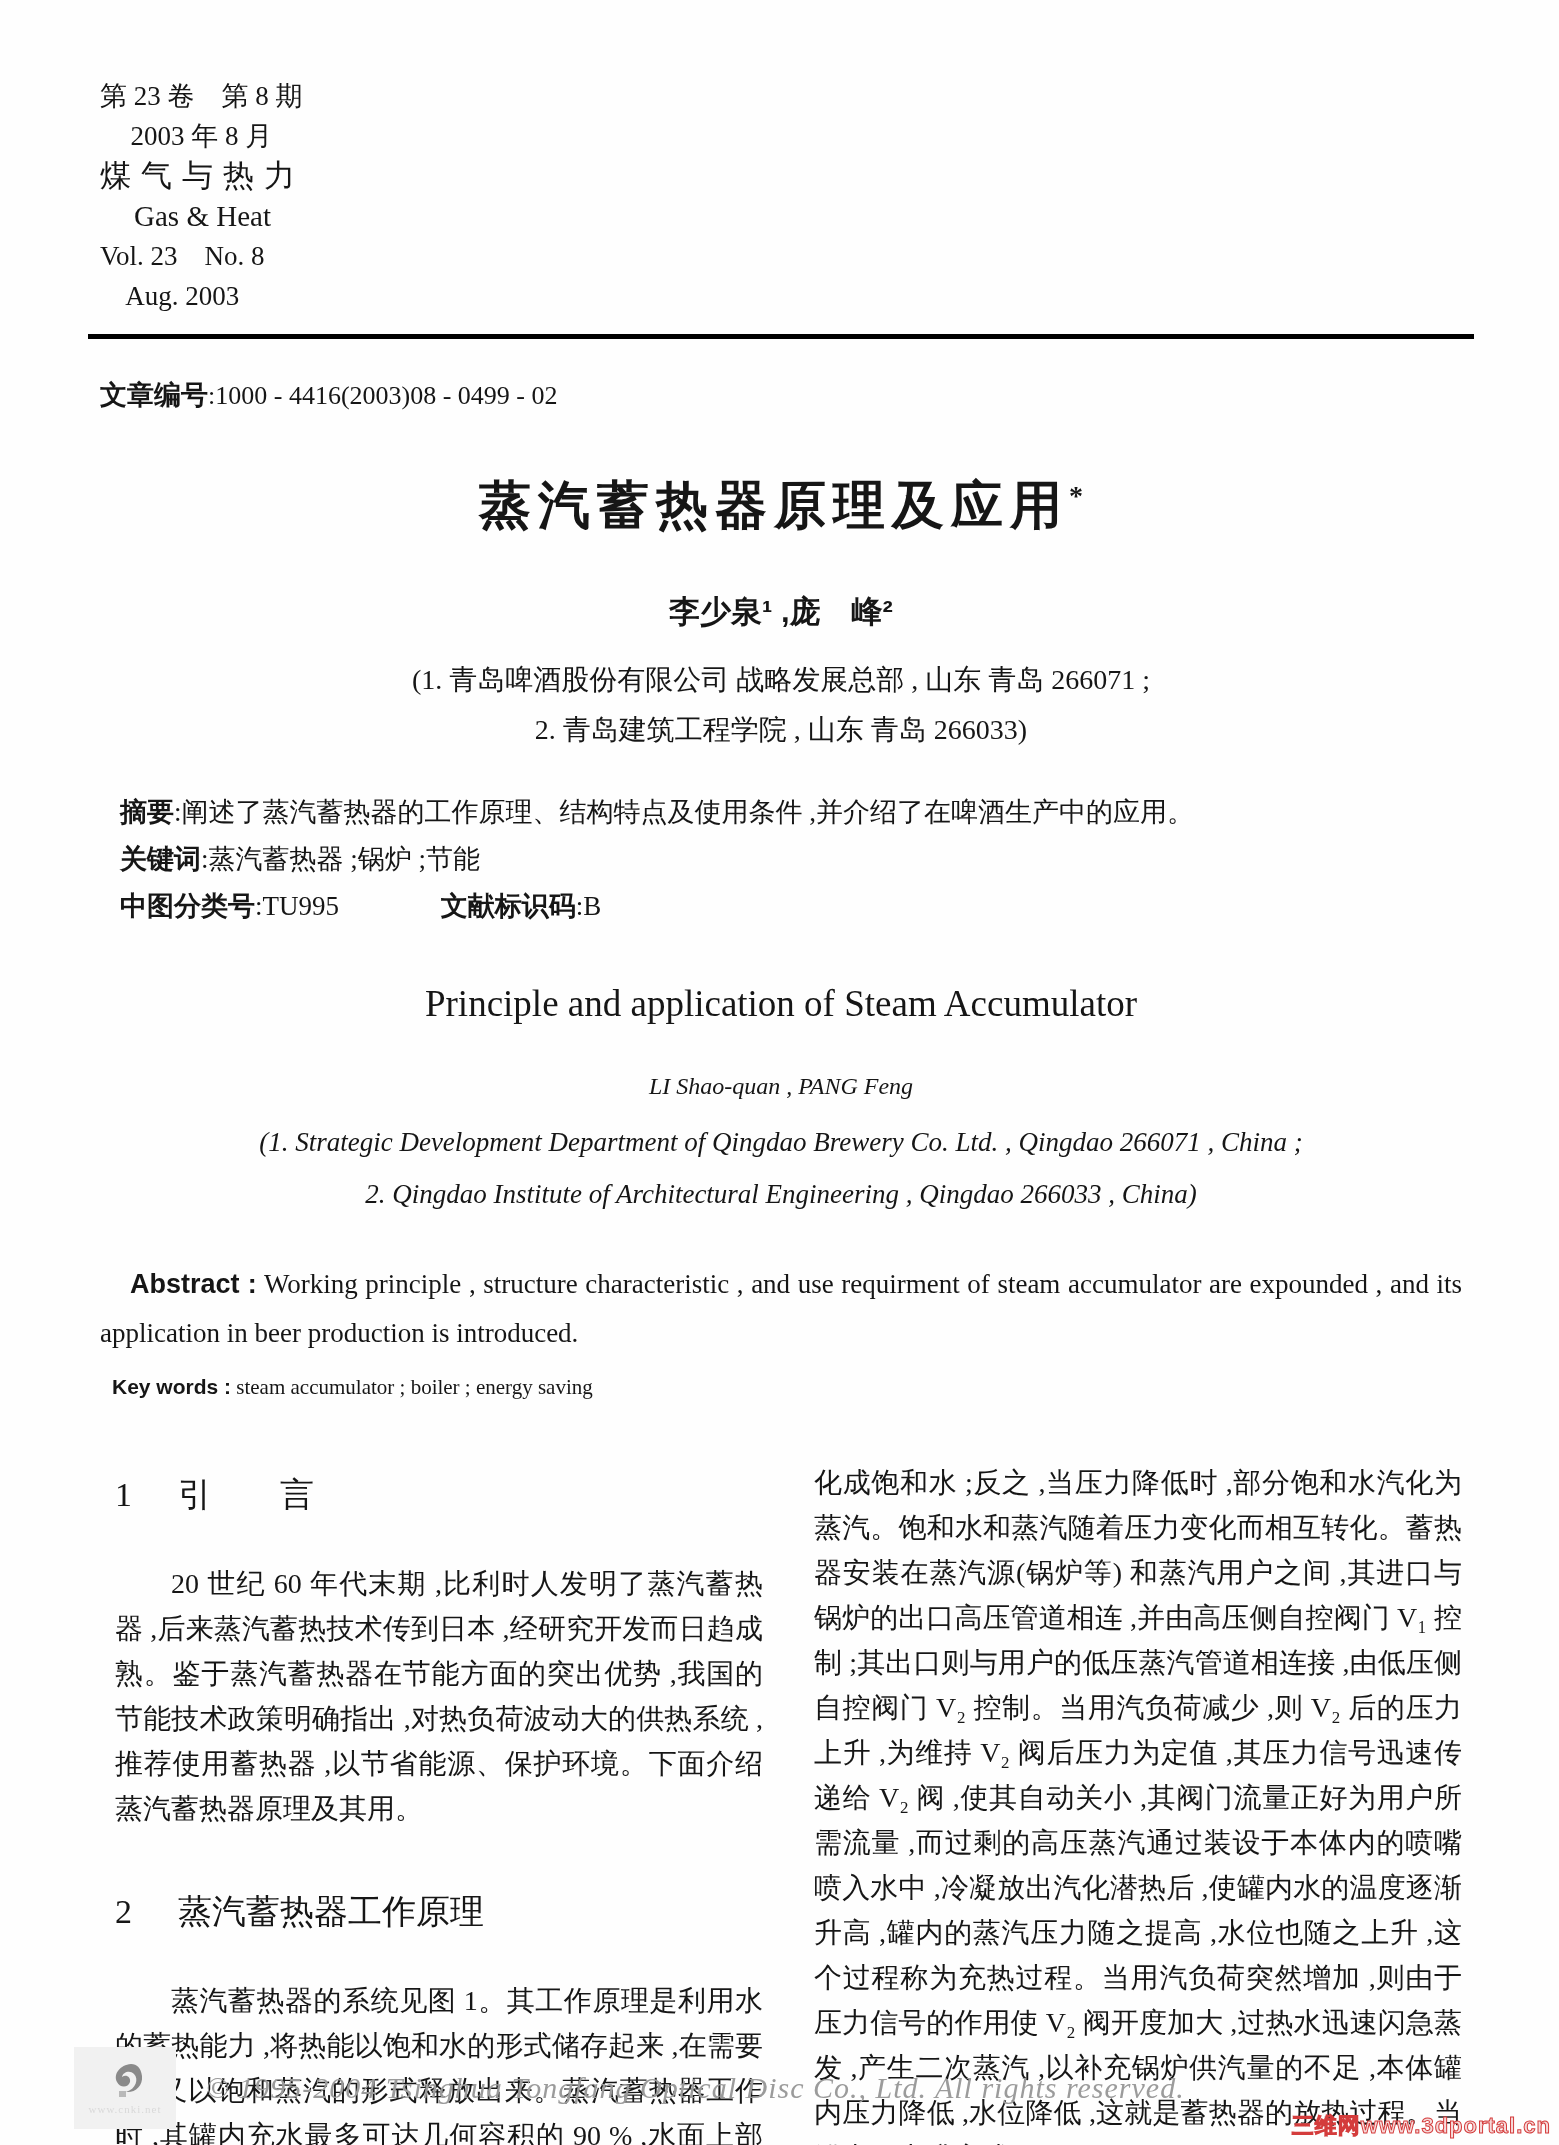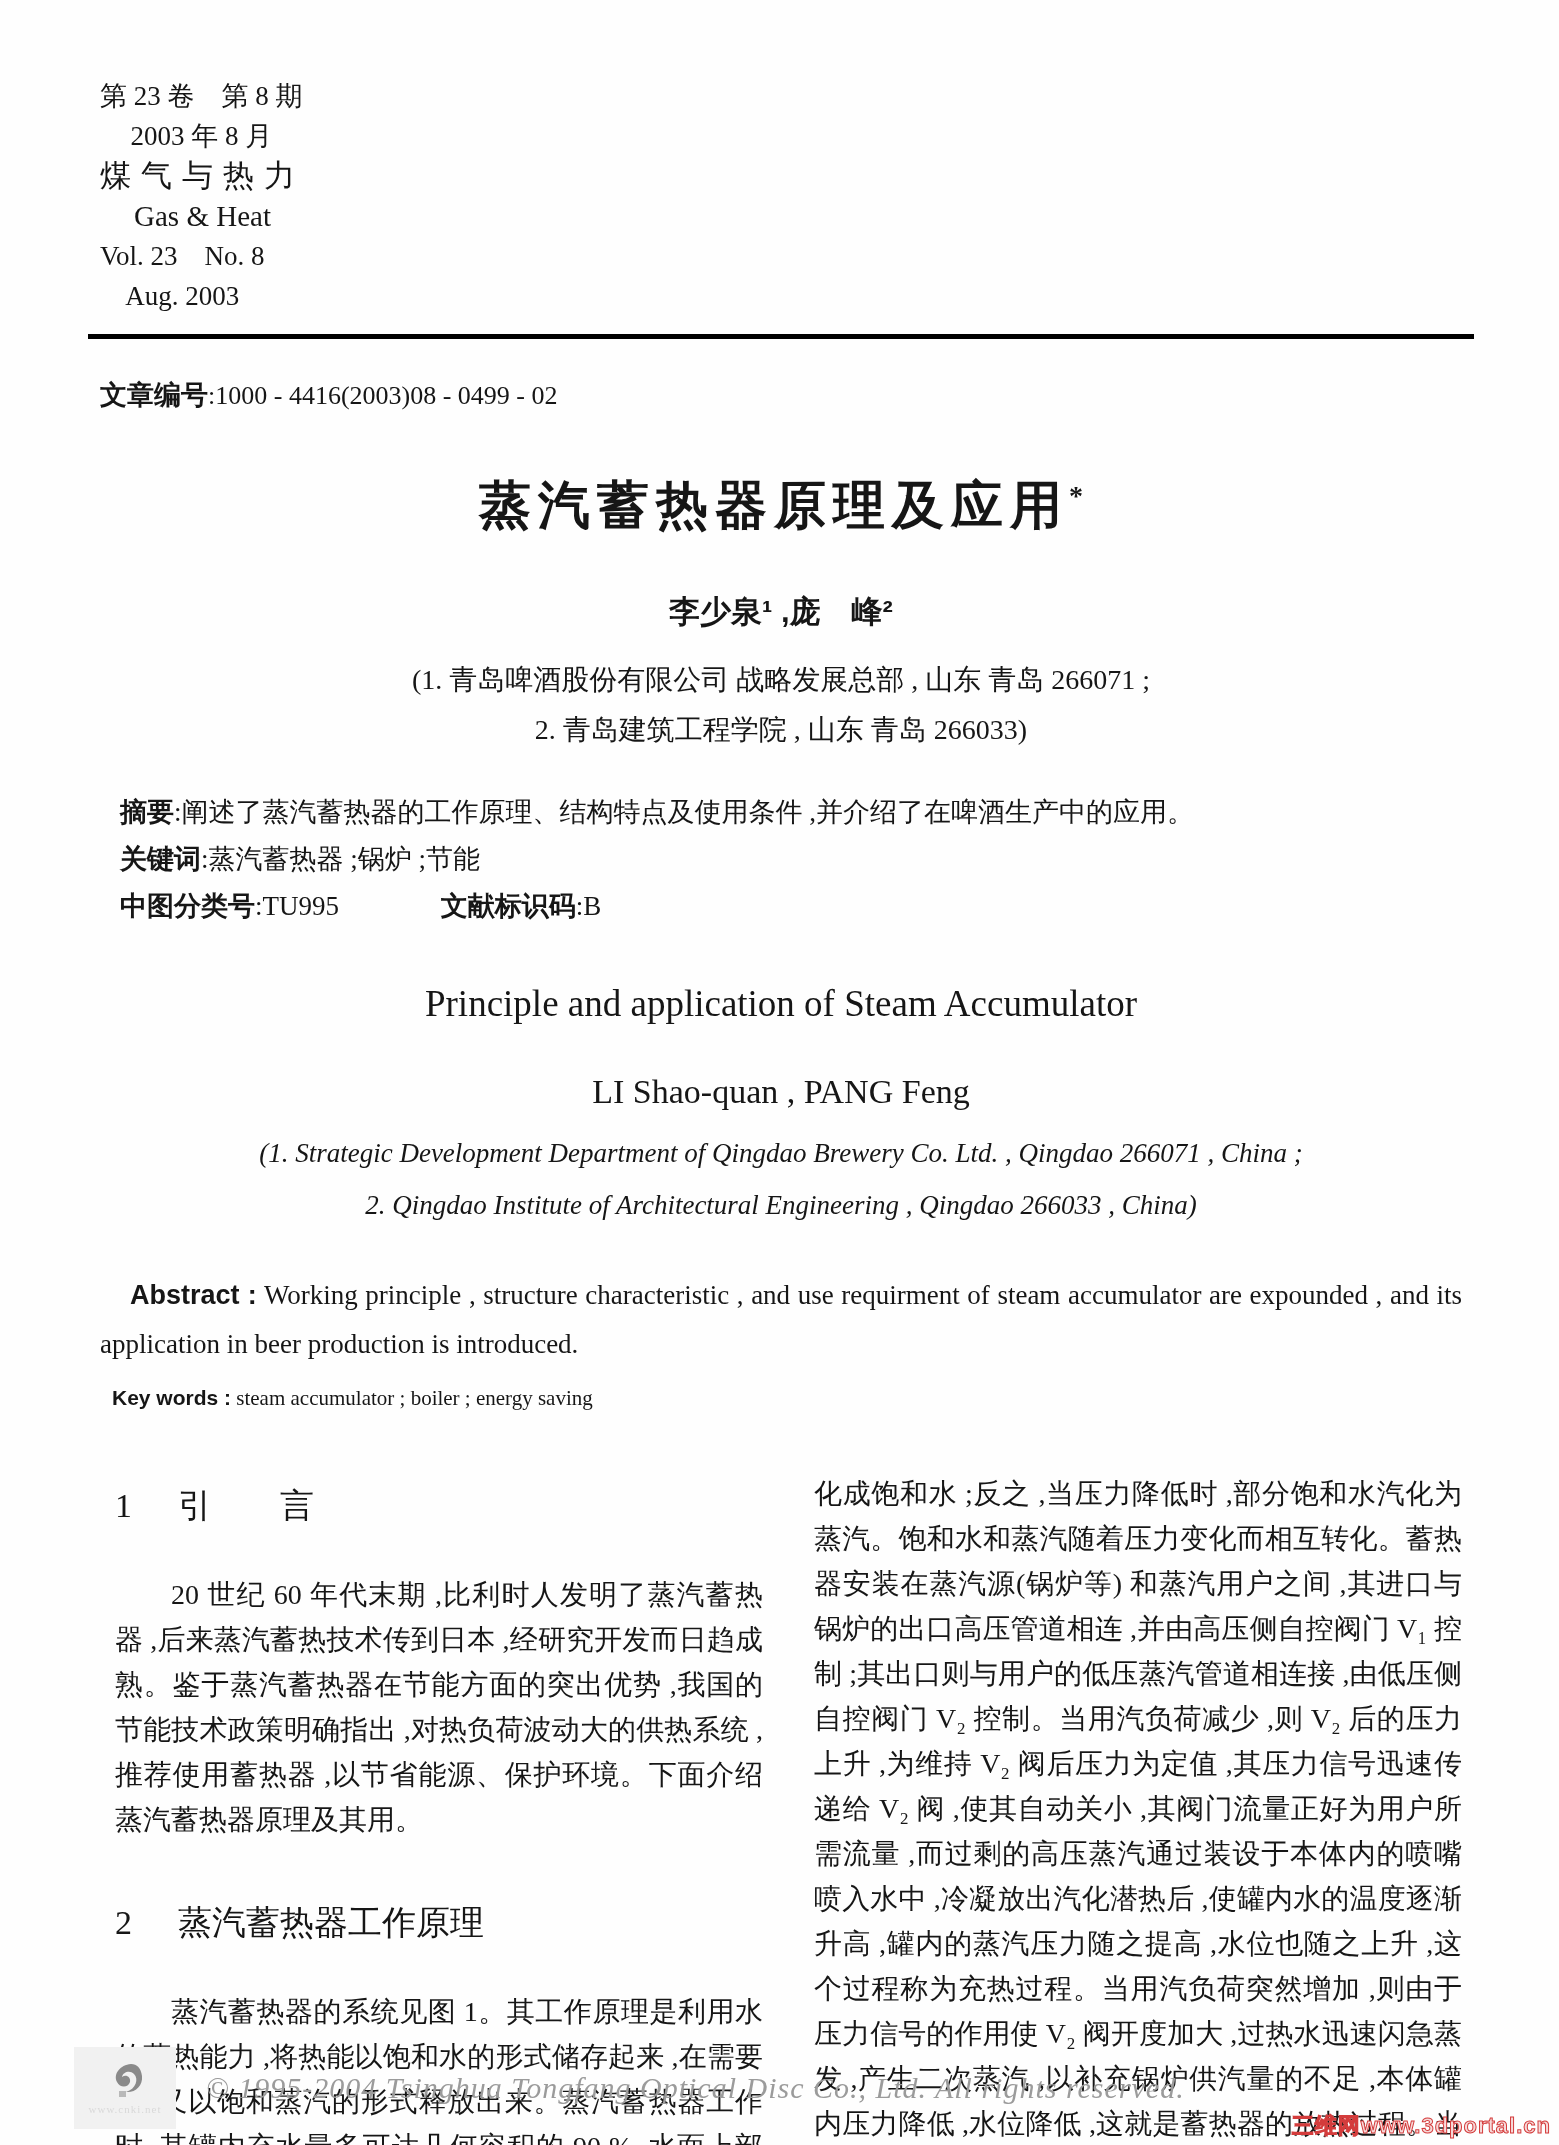--- a/index.html
+++ b/index.html
@@ -30,21 +30,21 @@
     font-family:"Liberation Sans","DejaVu Sans",sans-serif; font-weight:bold; }
   .affil-cn { margin-top:22px; text-align:center; font-size:28px; line-height:50px; }
   .affil-cn div { white-space:nowrap; }
 
   .meta-block { margin-top:34px; padding-left:20px; font-size:27px; line-height:47px; }
   .meta-block .lbl { font-size:27px; }
   .gap-left { display:inline-block; margin-left:95px; }
 
   
   .title-en { margin-top:52px; text-align:center; font-size:37px; }
-  .authors-en { margin-top:48px; text-align:center; font-size:34px; }
+  .authors-en { margin-top:48px; text-align:center; font-size:24px;font-style:italic; }
   .affil-en { margin-top:16px; text-align:center; font-size:27px; line-height:52px; font-style:italic; }
   .abstract-en { margin-top:40px; font-size:27px; line-height:49px; text-align:justify; text-indent:30px; }
   .keywords-en { margin-top:4px; font-size:21px; line-height:49px; text-indent:12px; }
 
   
   .columns { margin-top:48px; display:flex; gap:36px; height:716px; overflow:hidden; }
   .col { width:663px; font-size:28px; line-height:45px; text-align:justify;margin-left:15px; }
   .sec-heading { font-size:34px; font-weight:400; margin:12px 0 44px 0; }
   .sec-heading .sec-no { display:inline-block; margin-right:46px; }
   .body-para { text-indent:56px; }

